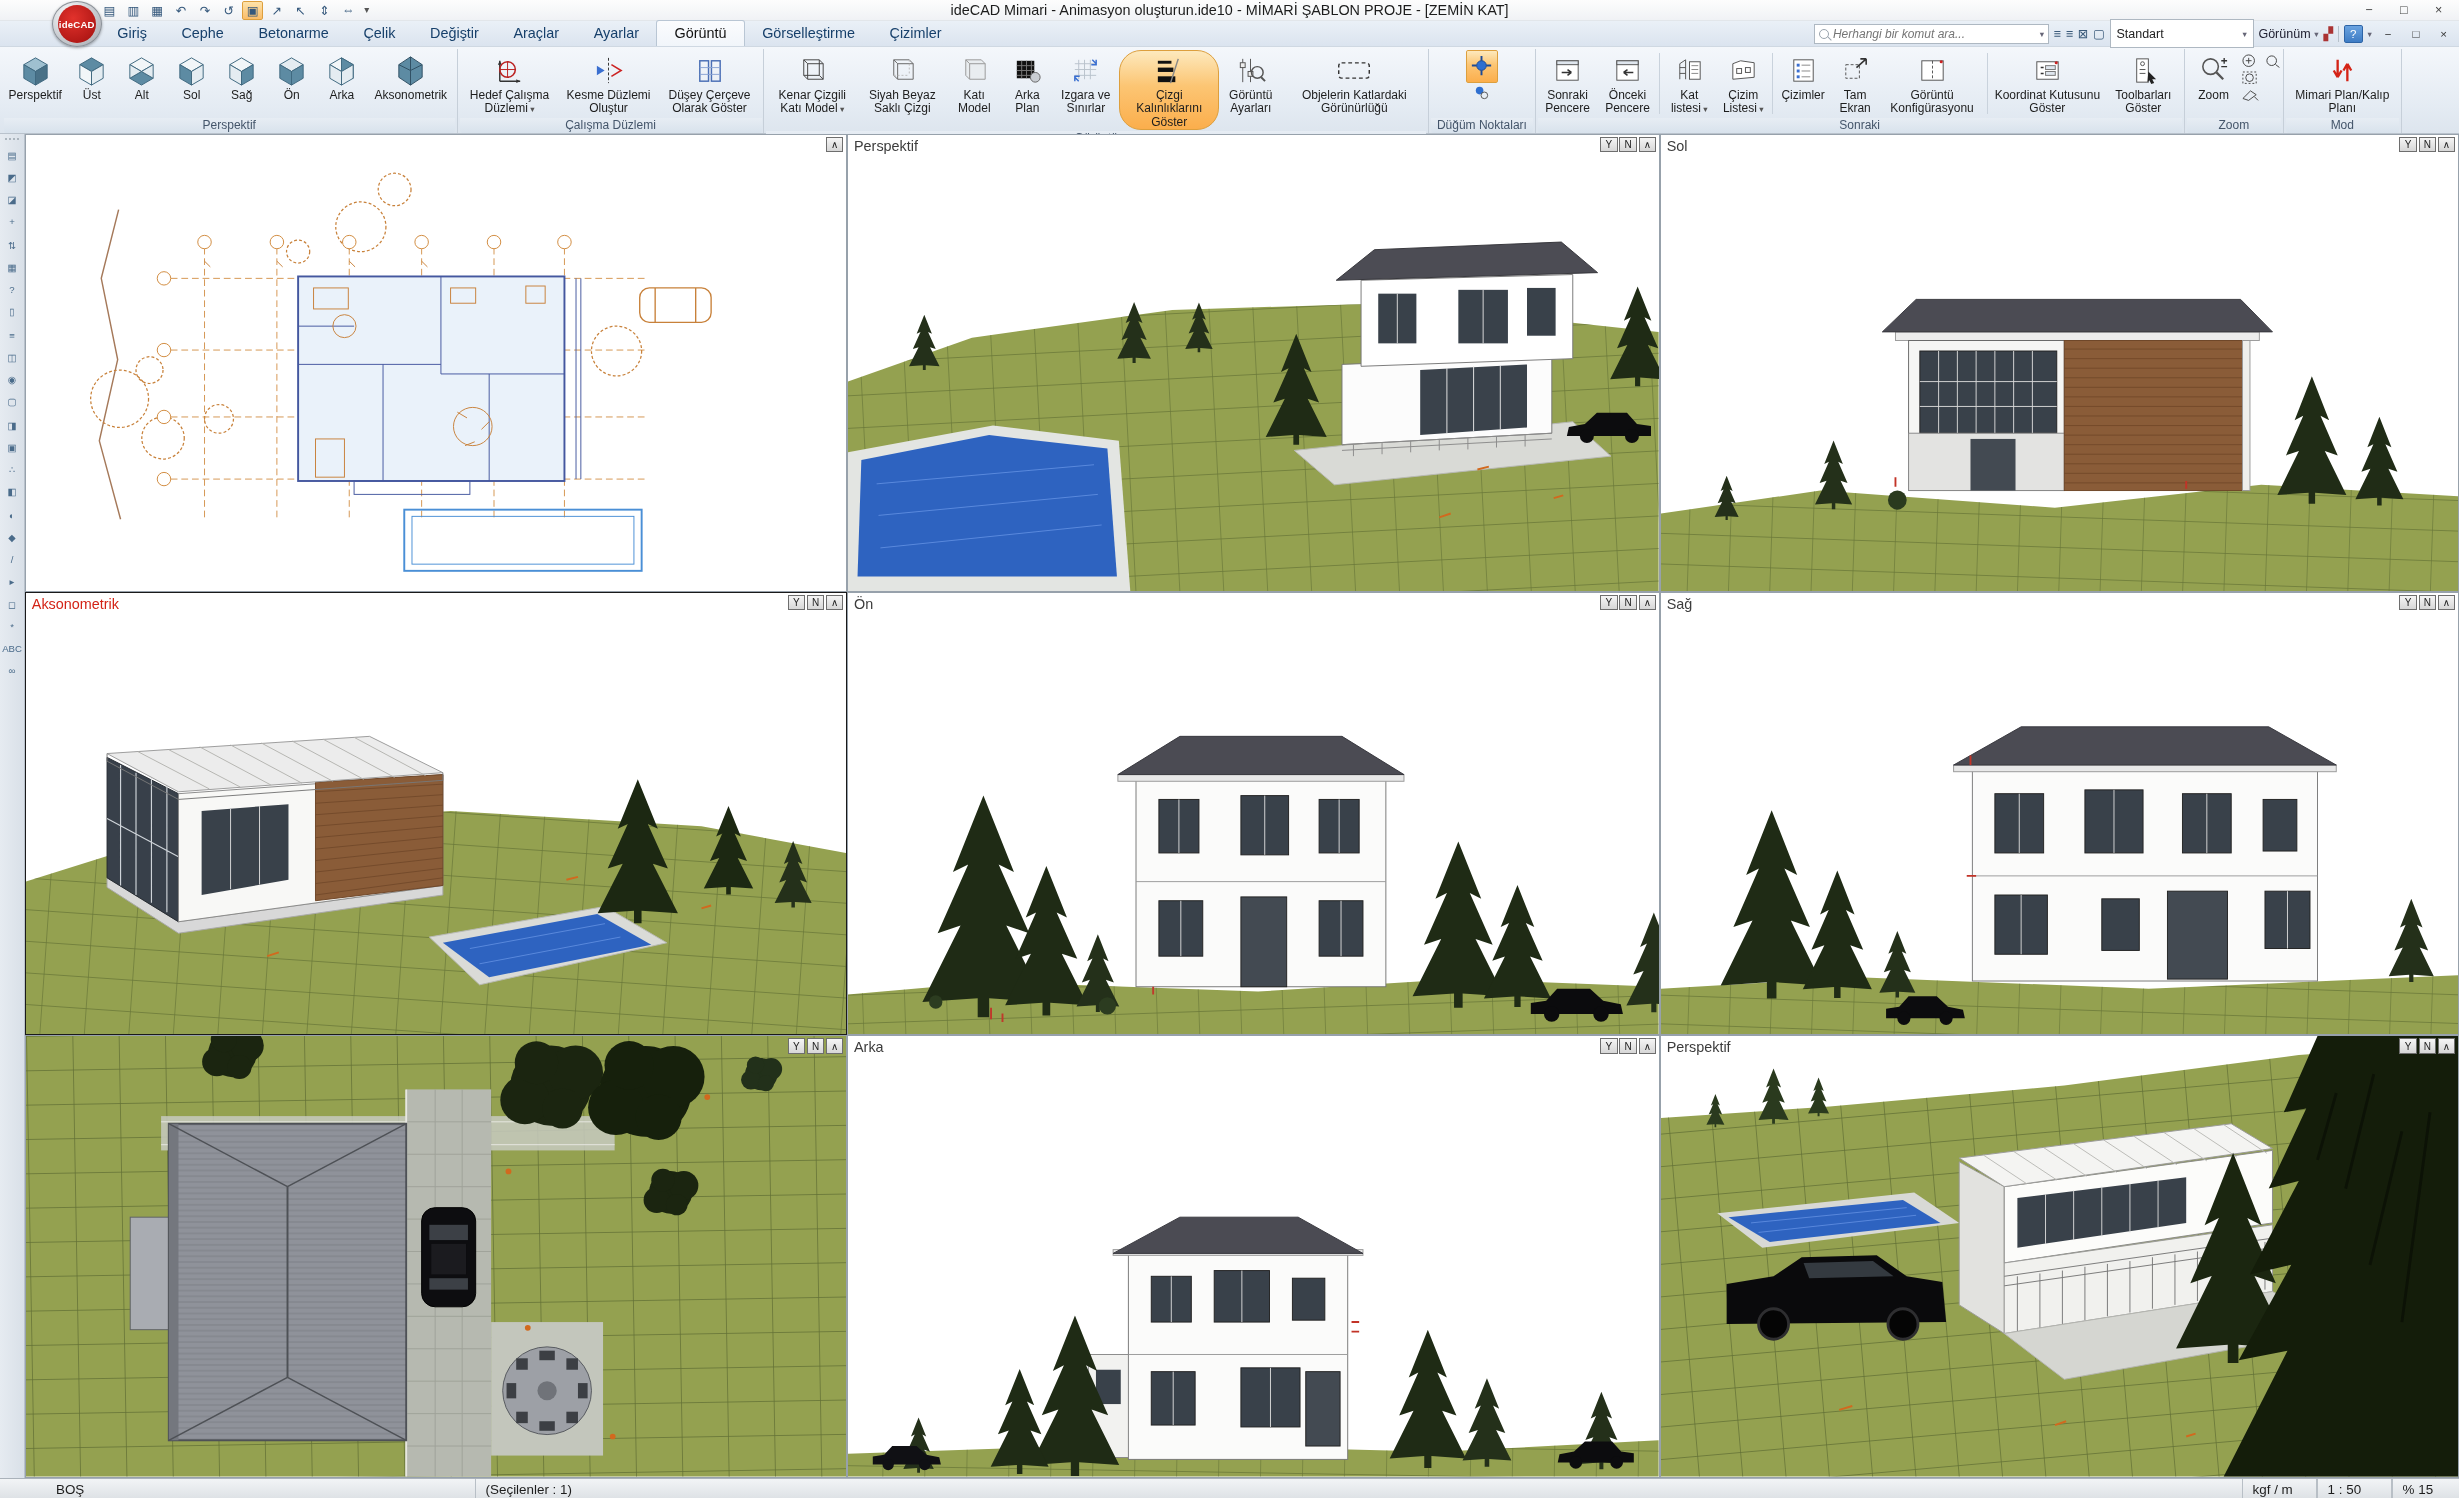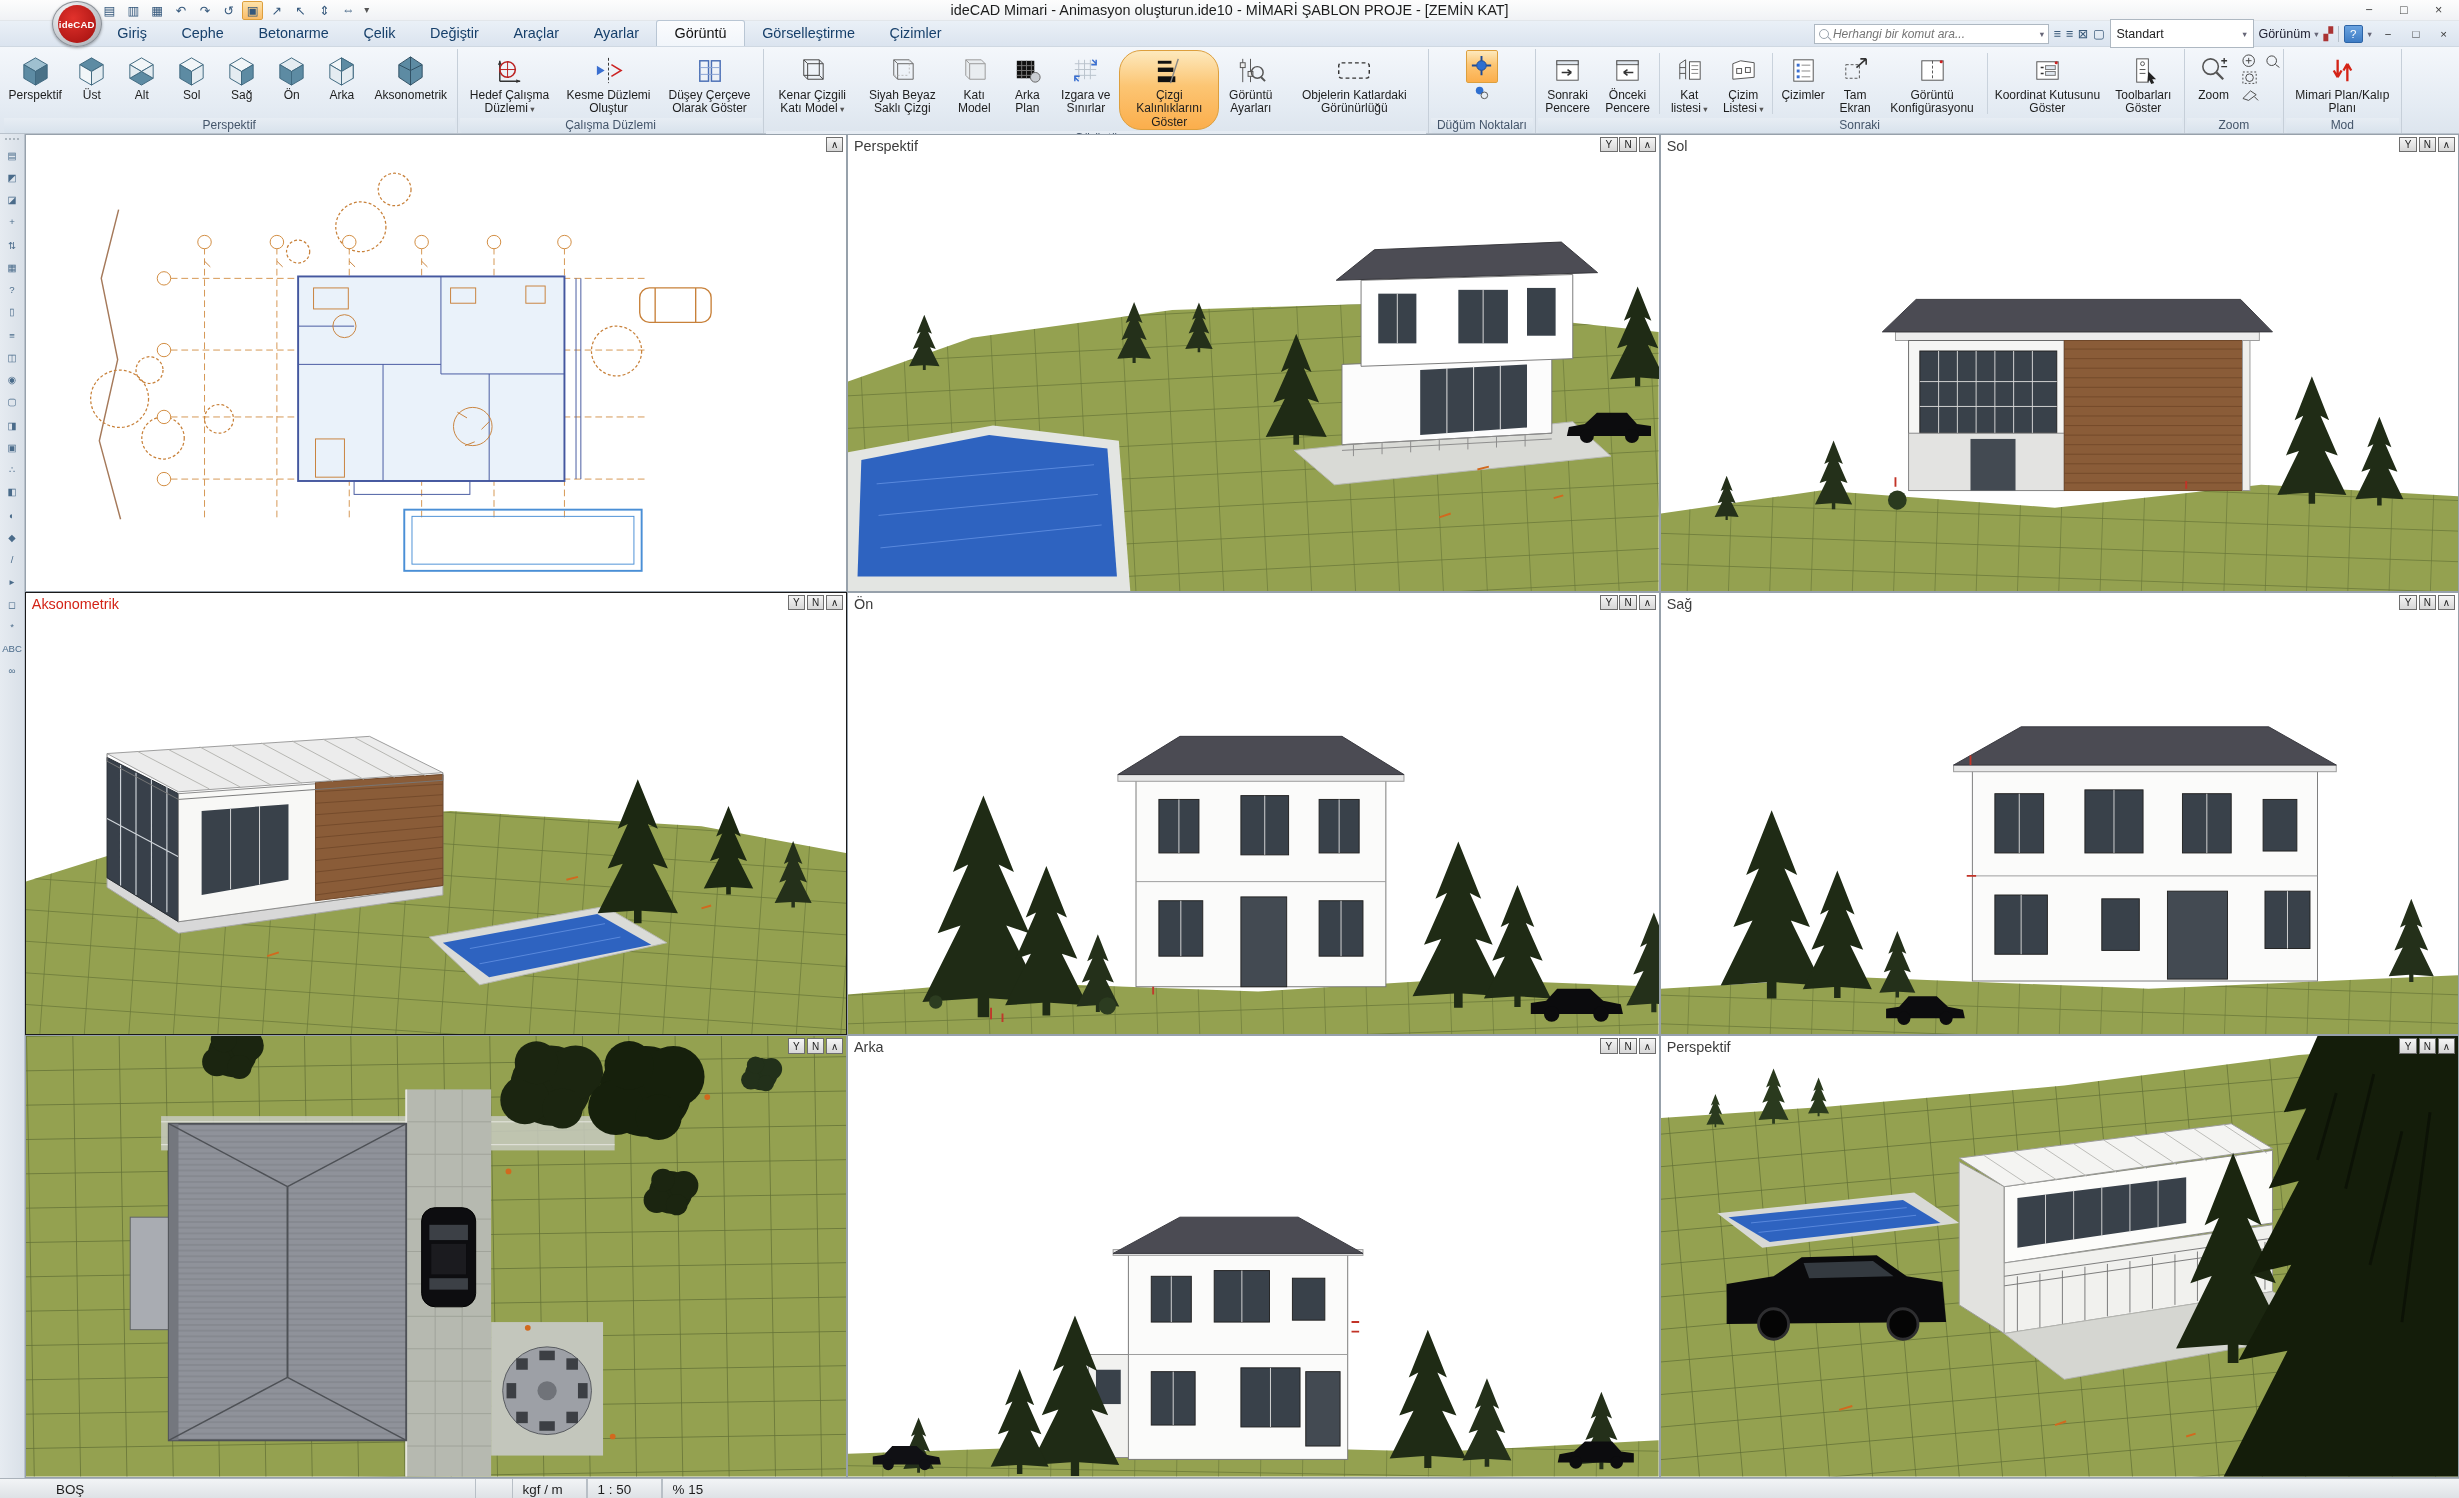--- a/index.html
+++ b/index.html
@@ -1115,20 +1115,21 @@
           <div class="vpbtn">N</div>
           <div class="vpbtn">∧</div>
         </div>
       </div>
 
     </div>
   </div>
 
   <div class="statusbar">
     <div class="st-cell st-mode">BOŞ</div>
+    <div class="st-cell st-sel">(Seçilenler : 1)</div>
     <div class="st-right">
       <div class="st-cell st-unit">kgf / m</div>
       <div class="st-cell st-scale">1 : 50</div>
       <div class="st-cell st-zoom">% 15</div>
     </div>
   </div>
 
 </div>
 
 

